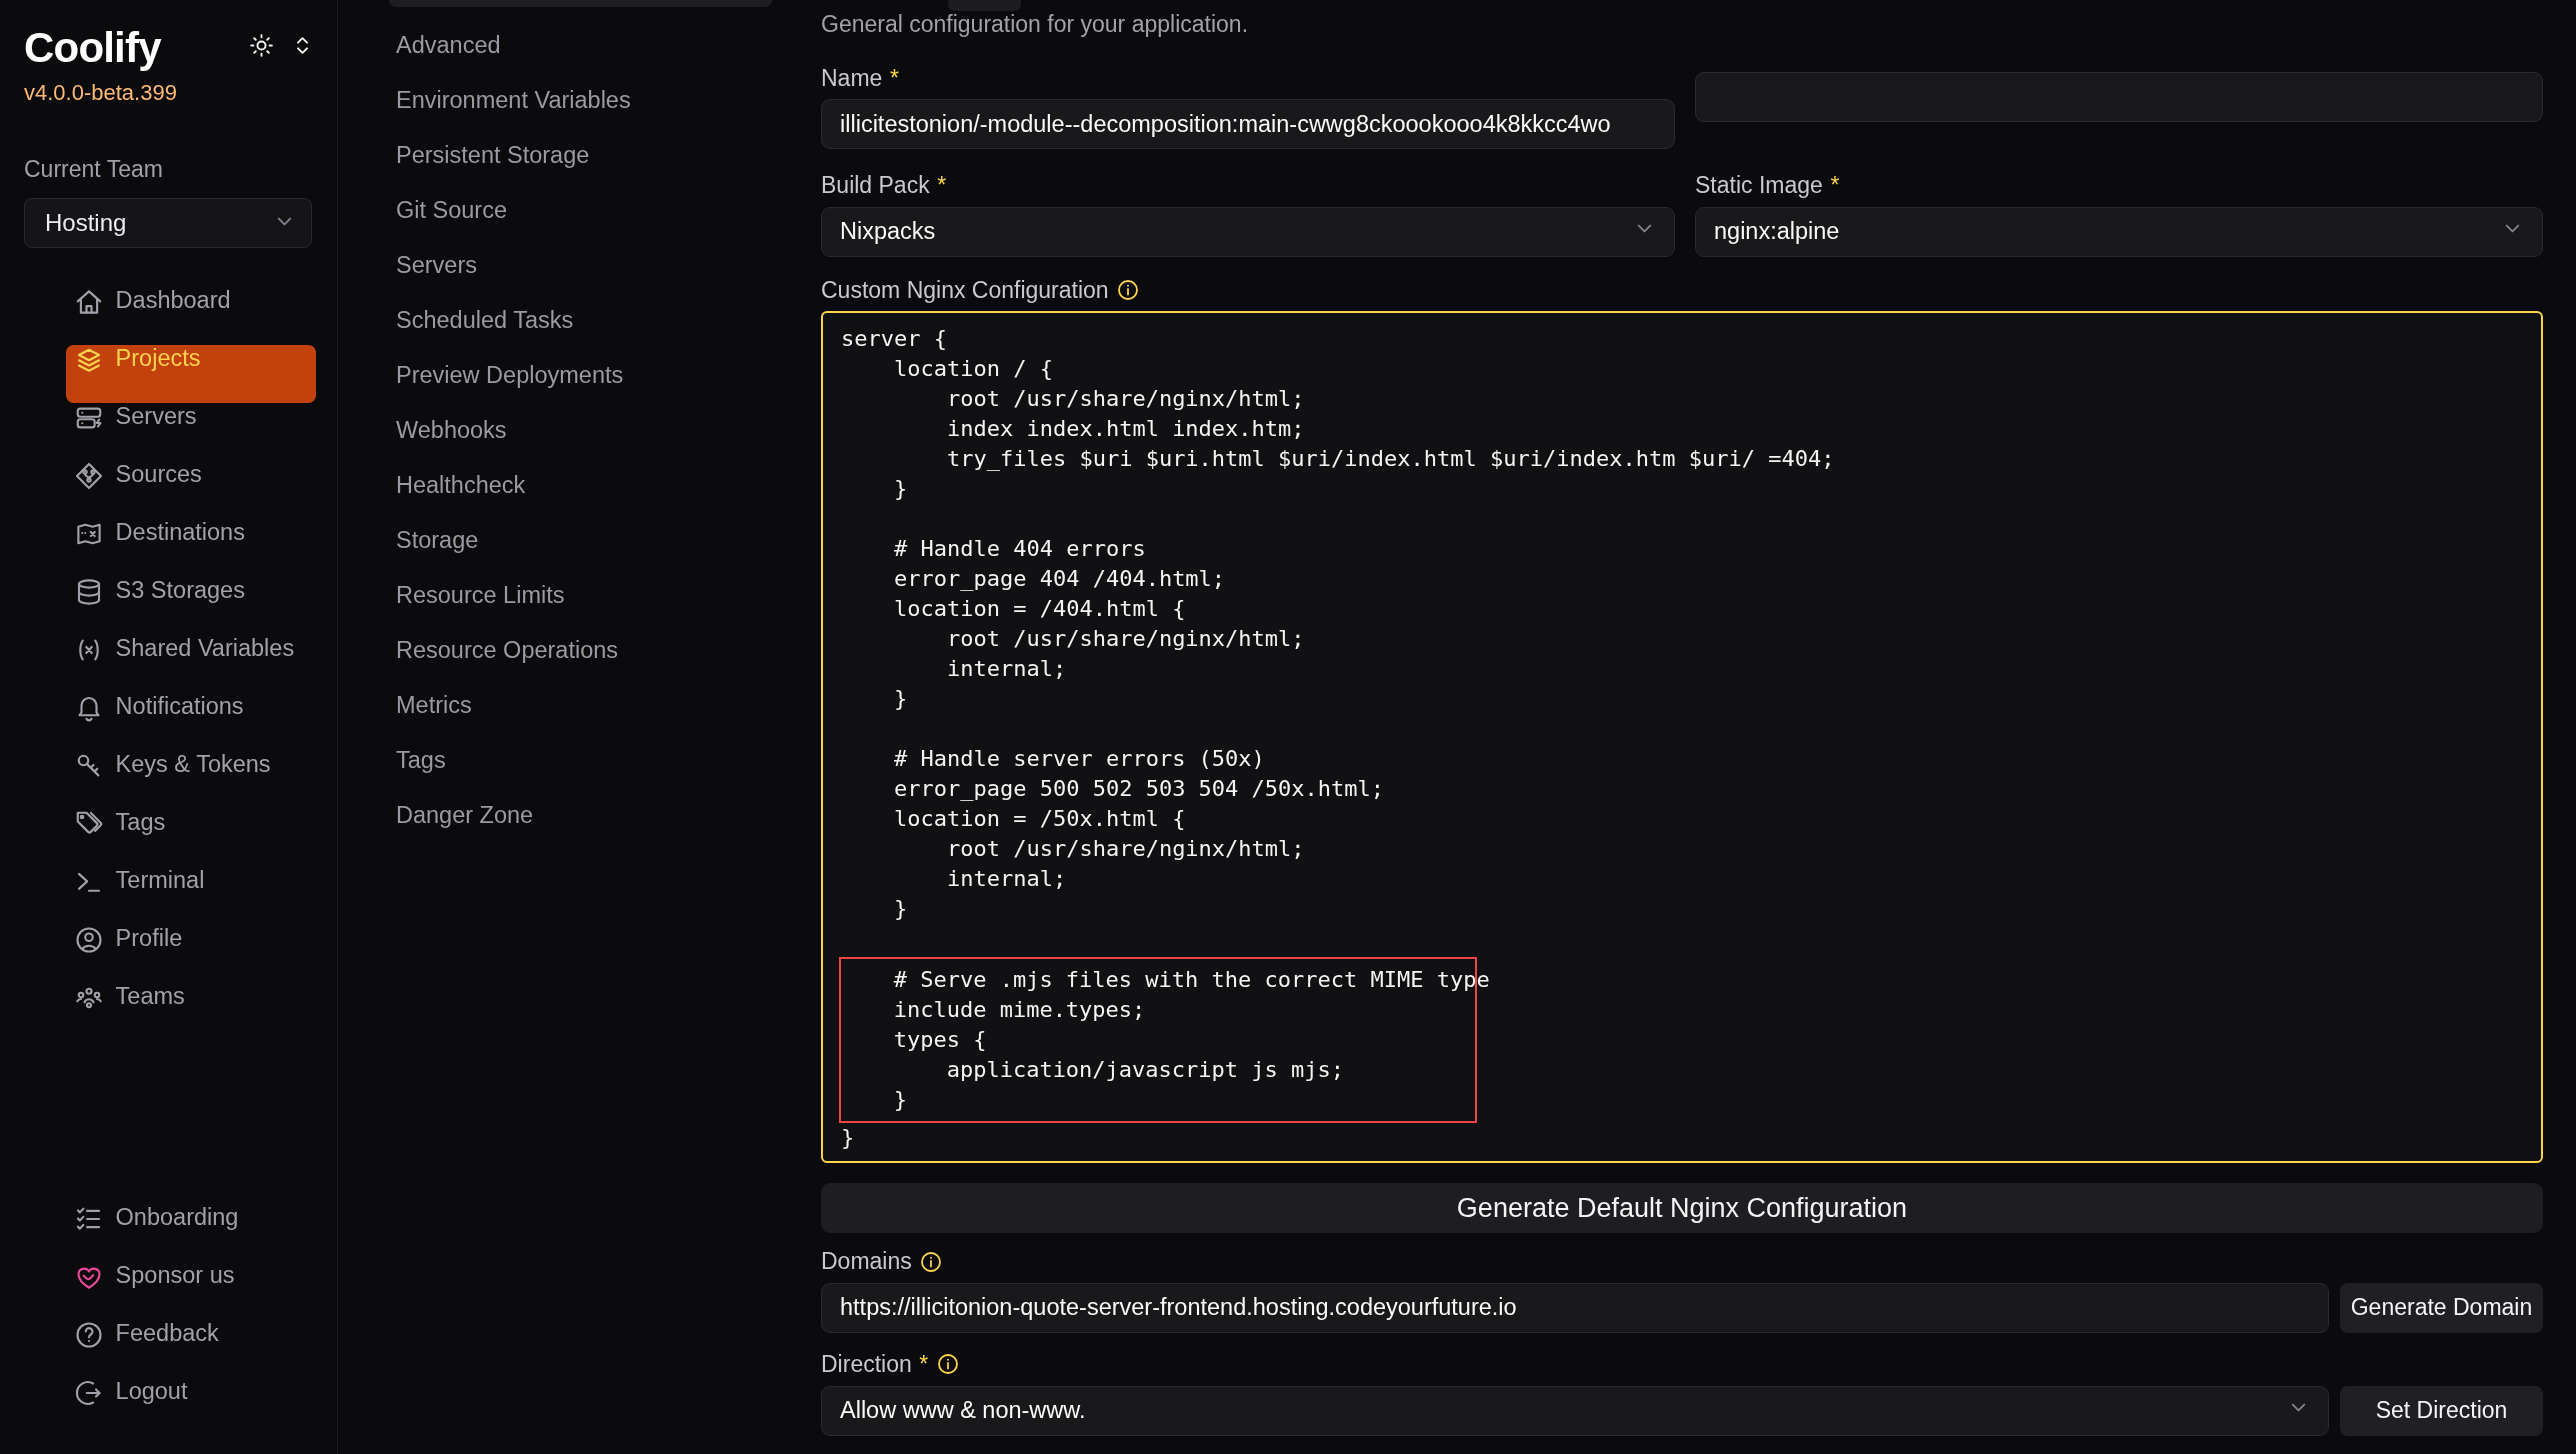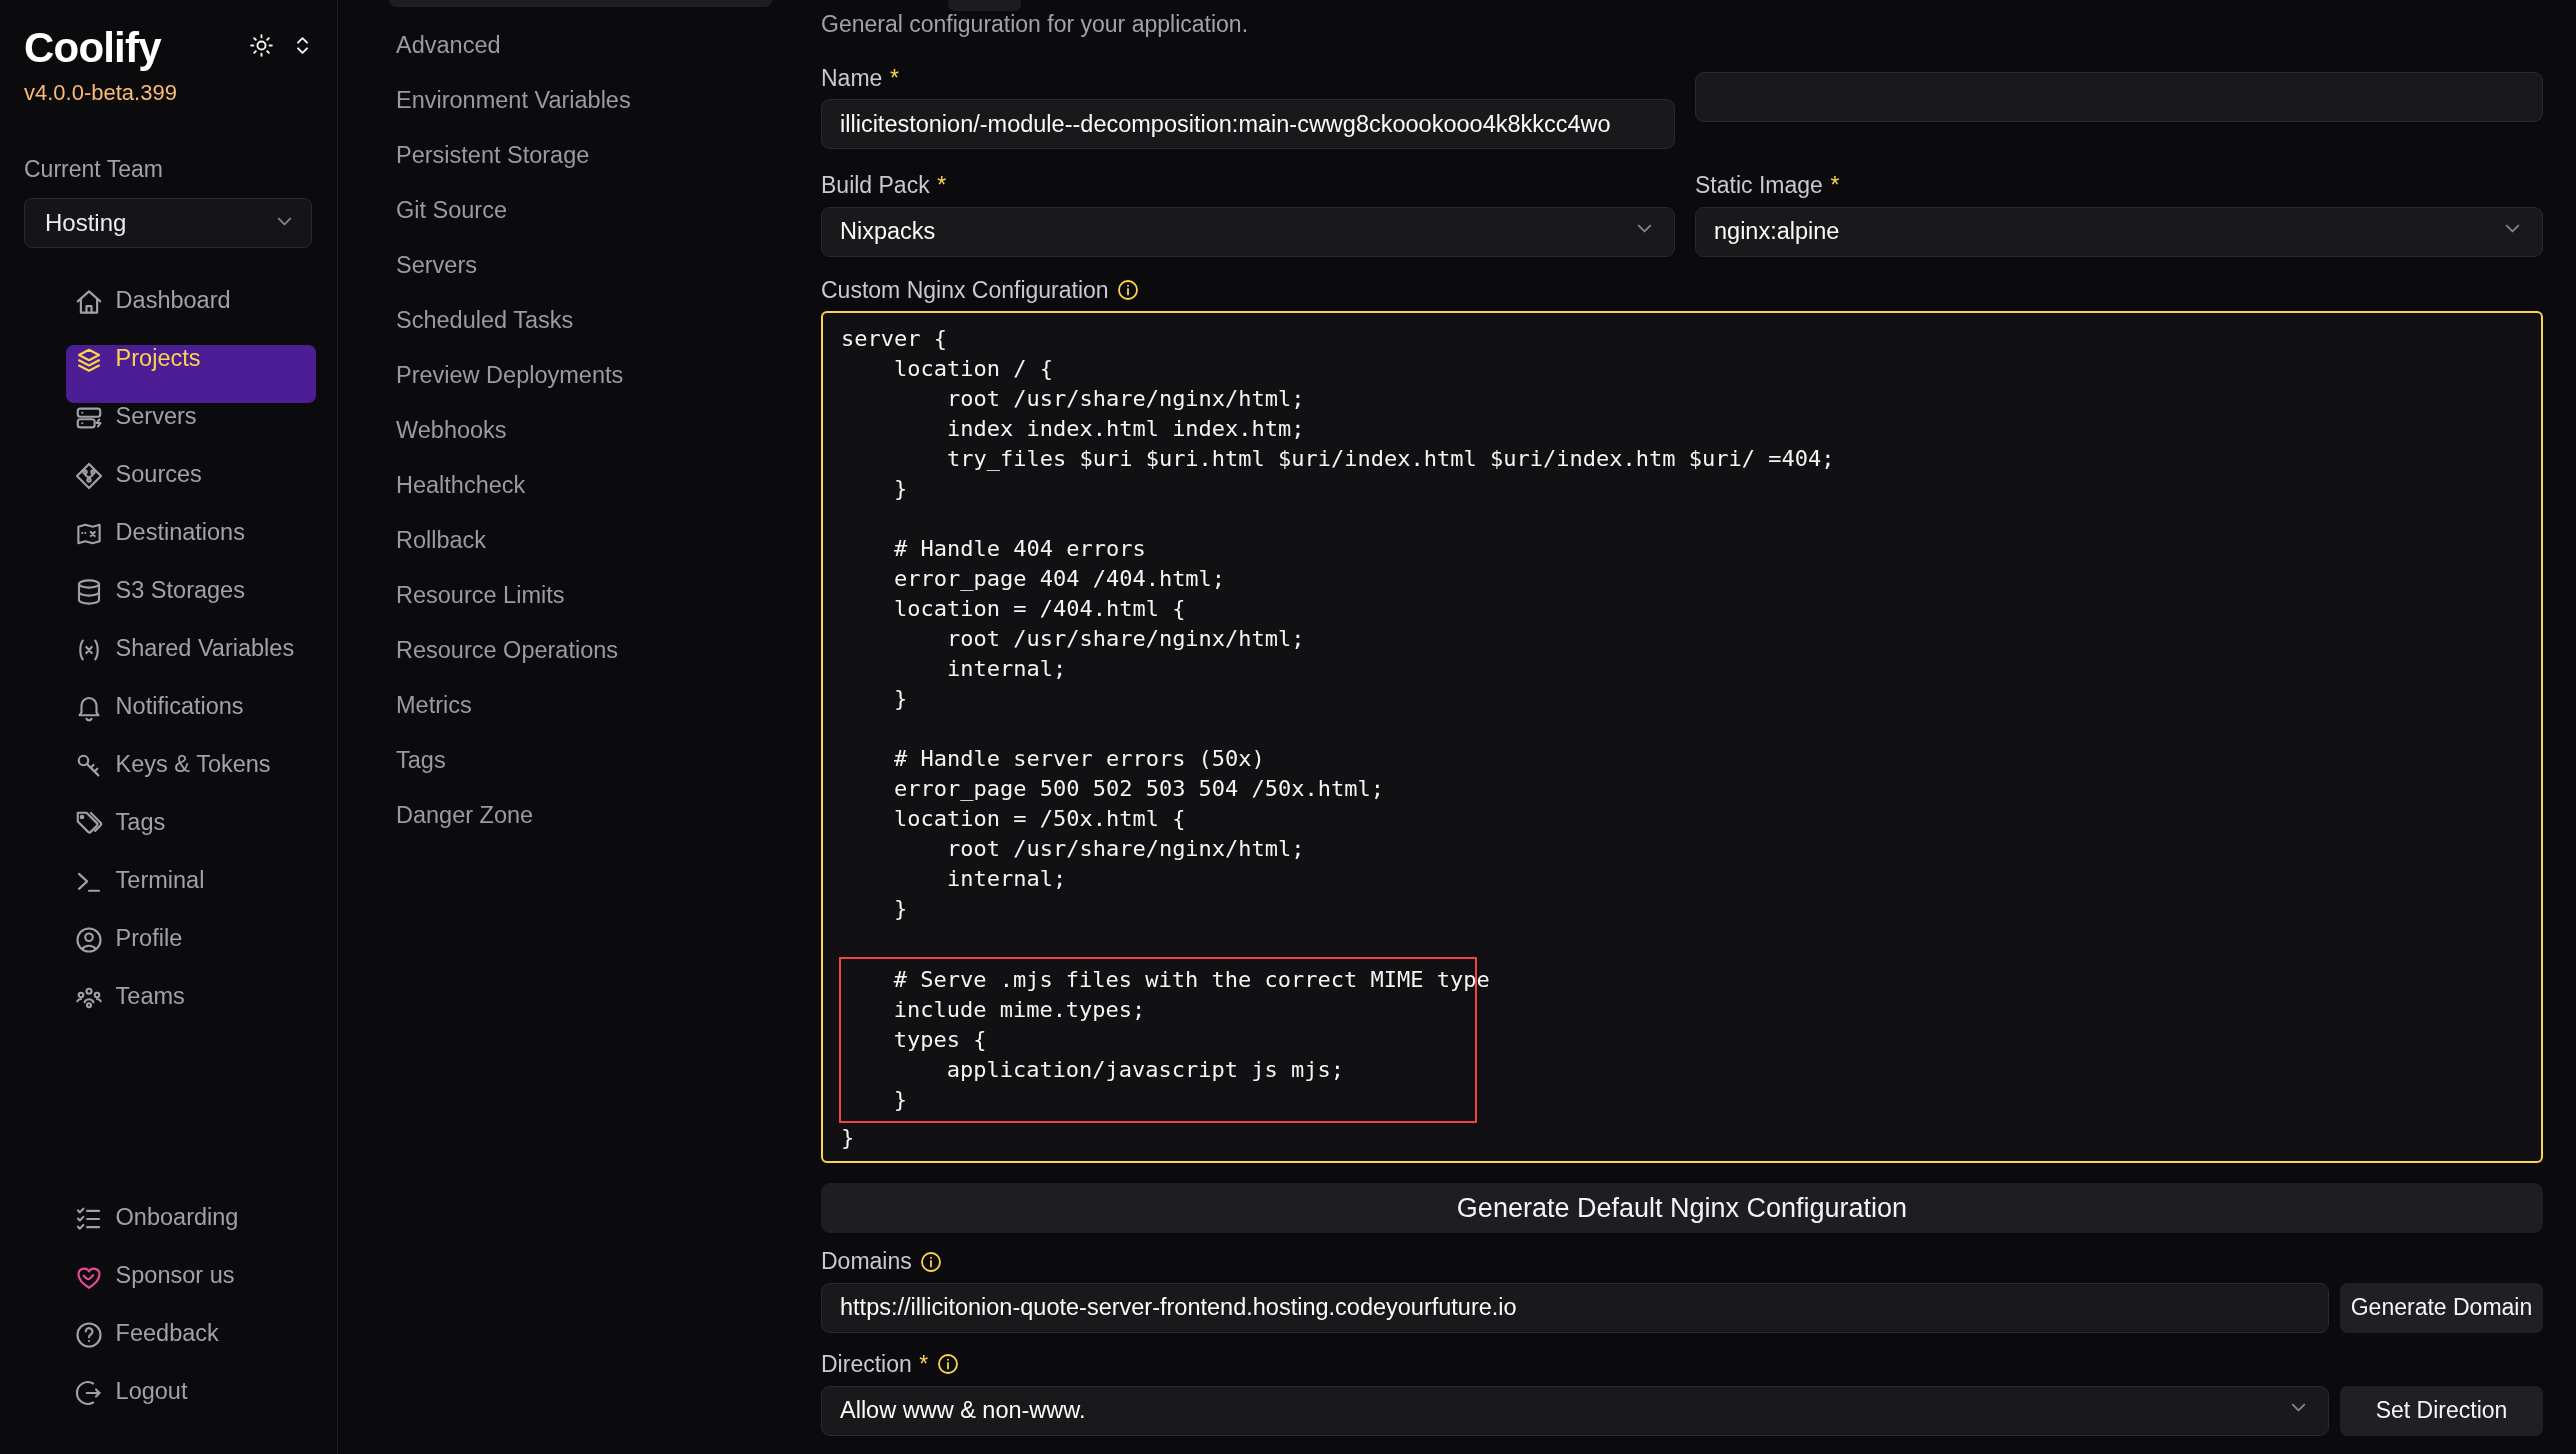--- a/index.html
+++ b/index.html
@@ -14,21 +14,21 @@
   .version{margin-top:10.6px;font-size:22px;color:#fdba74;}
   .team-label{margin-top:50px;font-size:23px;color:#a1a1aa;}
   .team-select{margin-top:15px;width:288px;height:50px;box-sizing:border-box;background:#151518;border:1.5px solid #2a2a2f;border-radius:7.6px;display:flex;align-items:center;padding:0 15px 0 20px;}
   .team-select .val{font-size:24px;color:#ececf0;}
   .team-select .chev{margin-left:auto;}
 
   .nav{margin-top:39px;margin-left:42px;display:flex;flex-direction:column;}
   .nav.footer{margin-top:auto;}
   .nav-item{display:flex;align-items:flex-start;gap:12px;height:58px;padding:0 7.6px;border-radius:7.6px;color:#a1a1aa;width:250px;box-sizing:border-box;cursor:pointer;}
   .nav-item .label{font-size:23.5px;white-space:nowrap;}
-  .nav-item.active{background:#4c1d95;color:#fcd34d;}
+  .nav-item.active{background:#c2410c;color:#fcd34d;}
   .nav-item.sponsor .icon{color:#ec4899;}
   .icon{width:30px;height:30px;flex:0 0 30px;}
   .icon svg{width:100%;height:100%;fill:none;stroke:currentColor;stroke-width:1.7;stroke-linecap:round;stroke-linejoin:round;}
   .icon.small{width:27px;height:27px;flex:0 0 27px;}
 
   
   .subnav{width:483px;min-width:483px;box-sizing:border-box;padding:18px 3px 0 58px;position:relative;}
   .subnav-partial{position:absolute;top:0;left:51px;width:383px;height:6.8px;background:#1e1e22;border-radius:0 0 7.6px 7.6px;}
   .subnav-item{height:55px;display:flex;align-items:center;font-size:23.5px;color:#9a9aa3;cursor:pointer;}
 
@@ -236,21 +236,21 @@
     <div class="subnav-partial"></div>
     <div class="subnav-item">Advanced</div>
     <div class="subnav-item">Environment Variables</div>
     <div class="subnav-item">Persistent Storage</div>
     <div class="subnav-item">Git Source</div>
     <div class="subnav-item">Servers</div>
     <div class="subnav-item">Scheduled Tasks</div>
     <div class="subnav-item">Preview Deployments</div>
     <div class="subnav-item">Webhooks</div>
     <div class="subnav-item">Healthcheck</div>
-    <div class="subnav-item">Rollback</div>
+    <div class="subnav-item">Storage</div>
     <div class="subnav-item">Resource Limits</div>
     <div class="subnav-item">Resource Operations</div>
     <div class="subnav-item">Metrics</div>
     <div class="subnav-item">Tags</div>
     <div class="subnav-item">Danger Zone</div>
   </div>
 
   <div class="content">
     <div class="partial-tab"></div>
     <div class="subtitle">General configuration for your application.</div>

